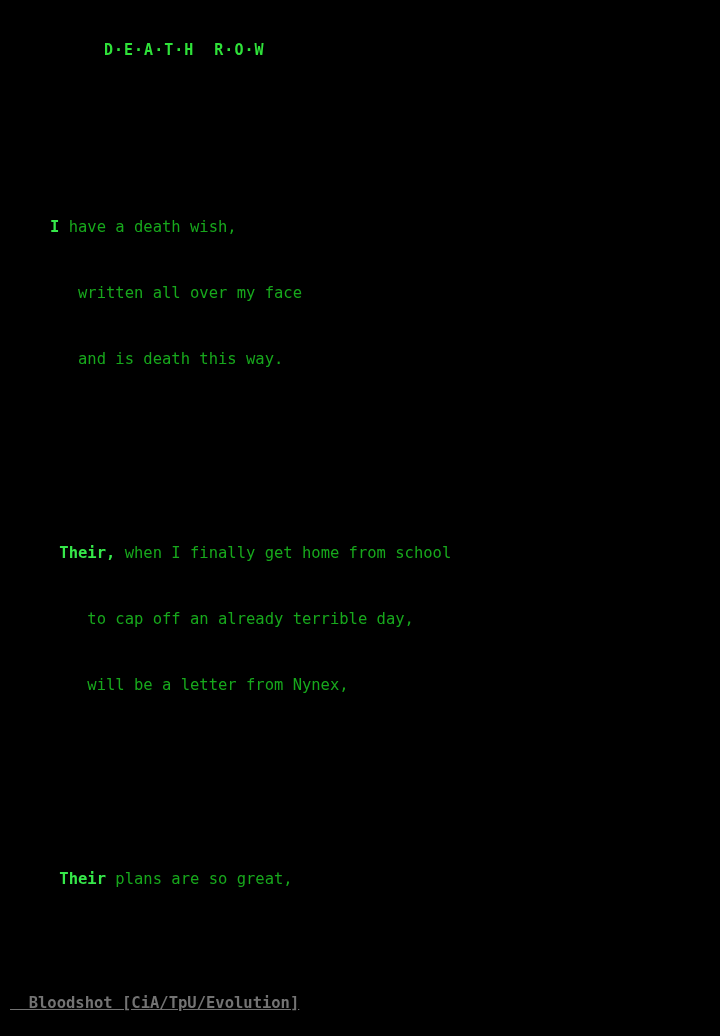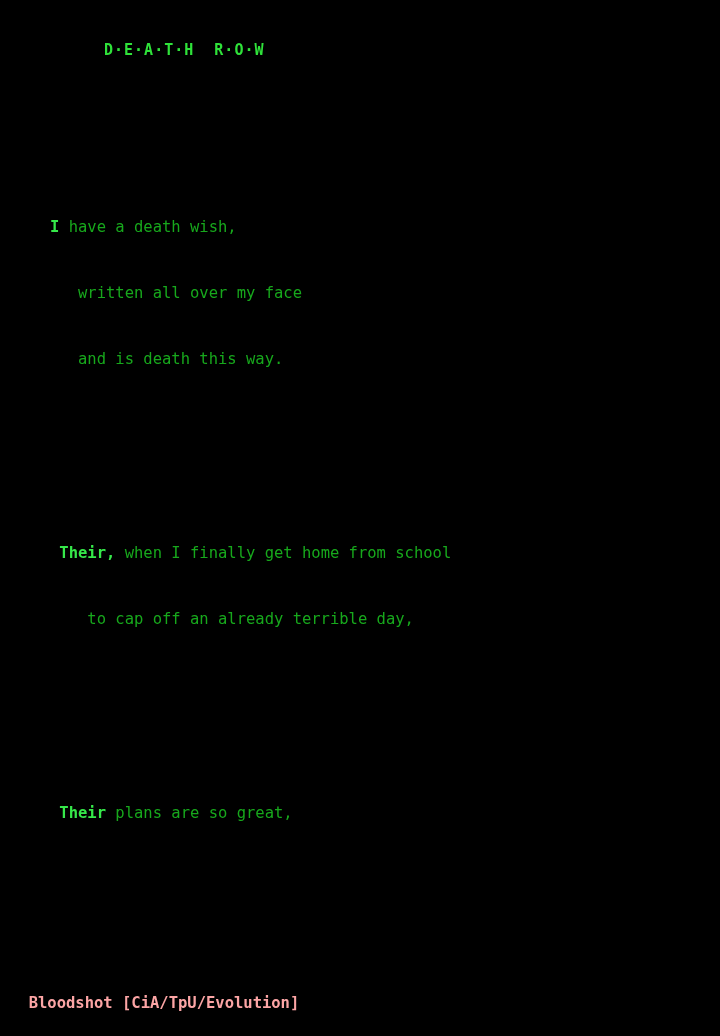--- a/index.html
+++ b/index.html
@@ -57,42 +57,44 @@
     top: 948px;
     width: 700px;
     font-size: 15.5px;
     line-height: 22px;
     white-space: pre;
   }
   .credits .line {
     color: #1fc424;
   }
   .credits .group {
-    color: #fca5a5;
+    color: #737373;
     font-weight: bold;
+    text-decoration: underline;
   }
 </style>
 </head>
 <body>
 
 <div id="page">
 
   <div class="title">D·E·A·T·H  R·O·W</div>
 
   <div class="poem">
 
     <div class="stanza">
       <div class="line"><span class="lead">I</span><span> have a death wish,</span></div>
       <div class="line">   written all over my face</div>
       <div class="line">   and is death this way.</div>
     </div>
 
     <div class="stanza">
       <div class="line"><span class="lead"> Their,</span><span> when I finally get home from school</span></div>
       <div class="line">    to cap off an already terrible day,</div>
+      <div class="line">    will be a letter from Nynex,</div>
     </div>
 
     <div class="stanza">
       <div class="line"><span class="lead"> Their</span><span> plans are so great,</span></div>
       
       
       
     </div>
 
     

